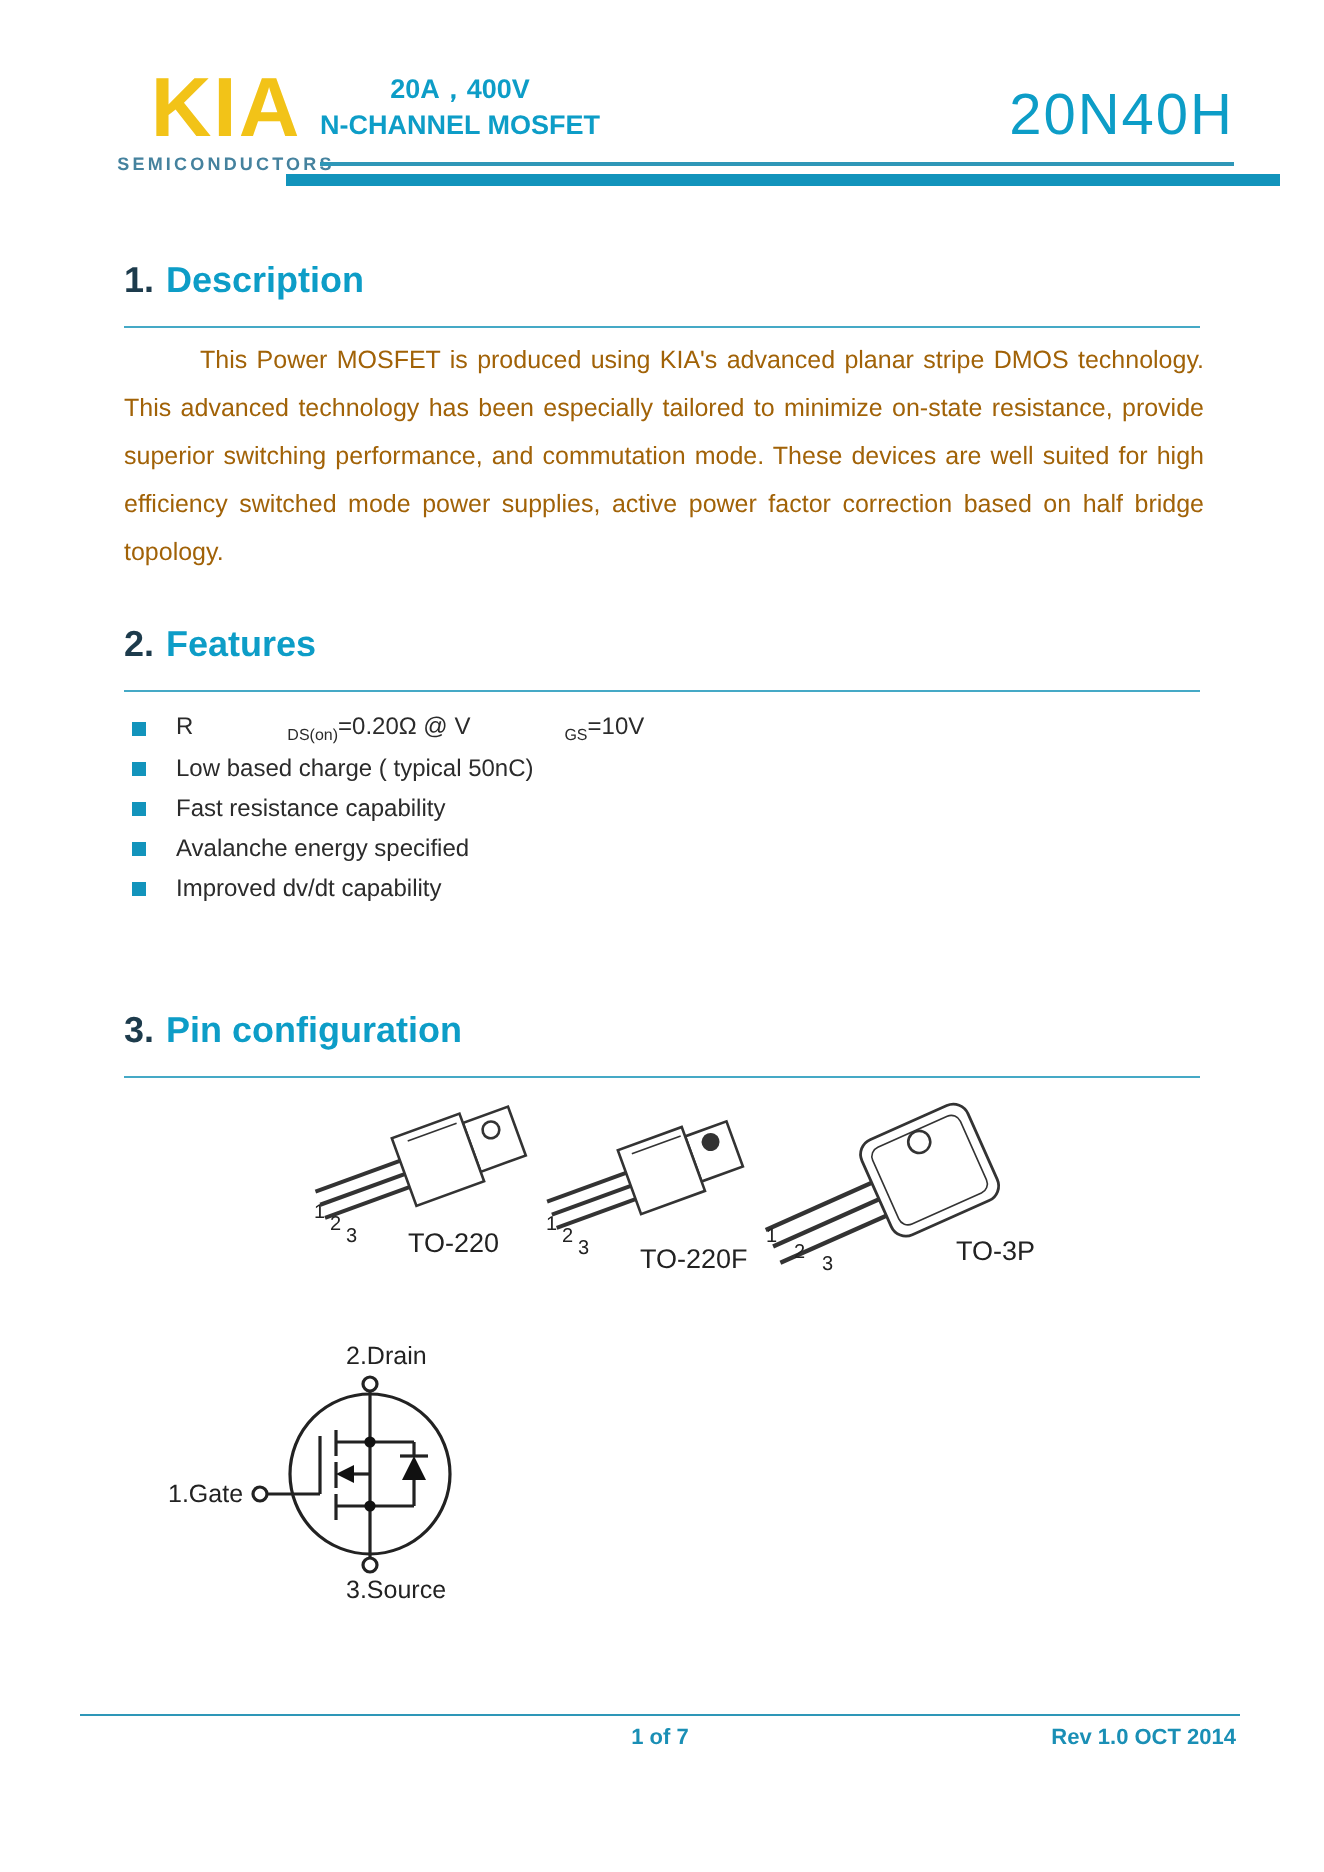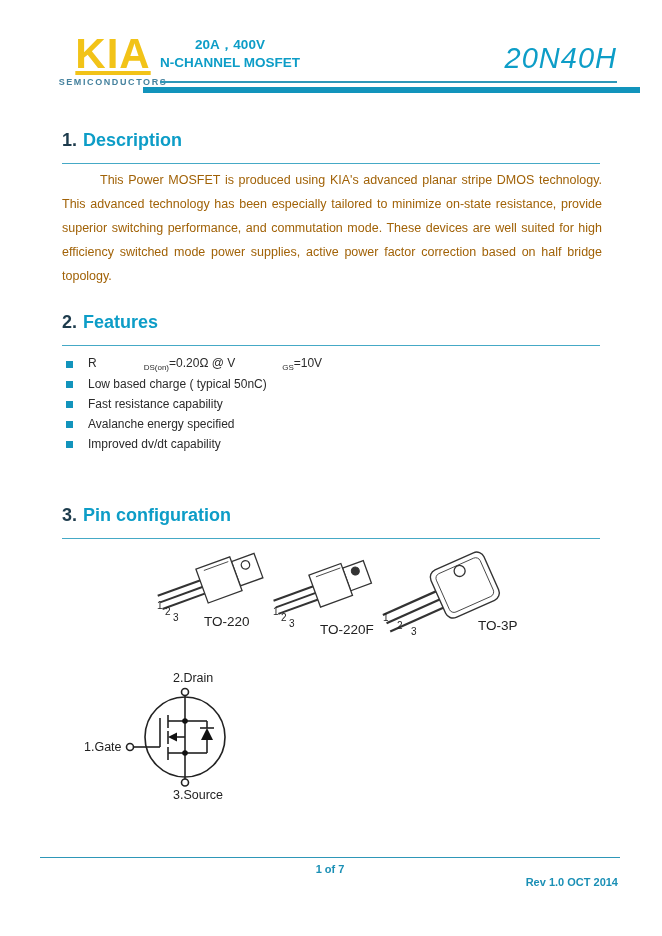--- a/index.html
+++ b/index.html
@@ -13,31 +13,31 @@
     width: 662px;
     height: 936px;
     background: #fff;
     overflow: hidden;
   }
 
   
   .logo-block { position: absolute; left: 58px; top: 32px; width: 110px; text-align: center; }
   .logo-text {
     font-size: 42px; font-weight: 700; line-height: 44px;
-    color: #F2C318; letter-spacing: 1px; text-decoration: underline;
+    color: #F2C318; letter-spacing: 1px;
   }
   .logo-subtext {
     font-size: 9px; font-weight: 700; letter-spacing: 1.6px;
     color: #45829E; margin-top: 1px; white-space: nowrap;
   }
   .header-sub { position: absolute; left: 160px; top: 36px; }
   .header-sub .line { font-size: 13.5px; font-weight: 700; color: #0D9DC7; line-height: 18px; text-align: center; }
   .part-number {
     position: absolute; right: 45px; top: 42px;
-    font-size: 29px; font-weight: 400; color: #0D9DC7; letter-spacing: 1px; font-style: italic;
+    font-size: 29px; font-weight: 400; color: #0D9DC7; letter-spacing: 1px;
   }
   .header-thin-line { position: absolute; left: 160px; top: 81px; width: 457px; height: 1.5px; background: #2E97B8; }
   .header-bar { position: absolute; left: 143px; top: 87px; width: 497px; height: 6px; background: #1294BC; }
 
   
   .section-heading {
     position: absolute; left: 62px; width: 538px;
     font-size: 18px; font-weight: 700;
     padding-bottom: 12px; border-bottom: 1.5px solid #45A9C6;
   }
@@ -79,21 +79,21 @@
     font-weight: 400; width: 125px; padding: 0;
   }
 
   
   .footer { position: absolute; left: 40px; top: 857px; width: 580px; border-top: 1.5px solid #2E97B8; }
   .footer-page {
     display: block; text-align: center; margin-top: 5px;
     font-size: 11px; font-weight: 700; color: #1A8FB5;
   }
   .footer-rev {
-    position: absolute; right: 2px; top: 18px;
+    position: absolute; right: 2px; top: 5px;
     font-size: 11px; font-weight: 700; color: #1A8FB5;
   }
 </style>
 </head>
 <body>
 
 <div class="page">
 
   <div class="logo-block">
     <div class="logo-text">KIA</div>

